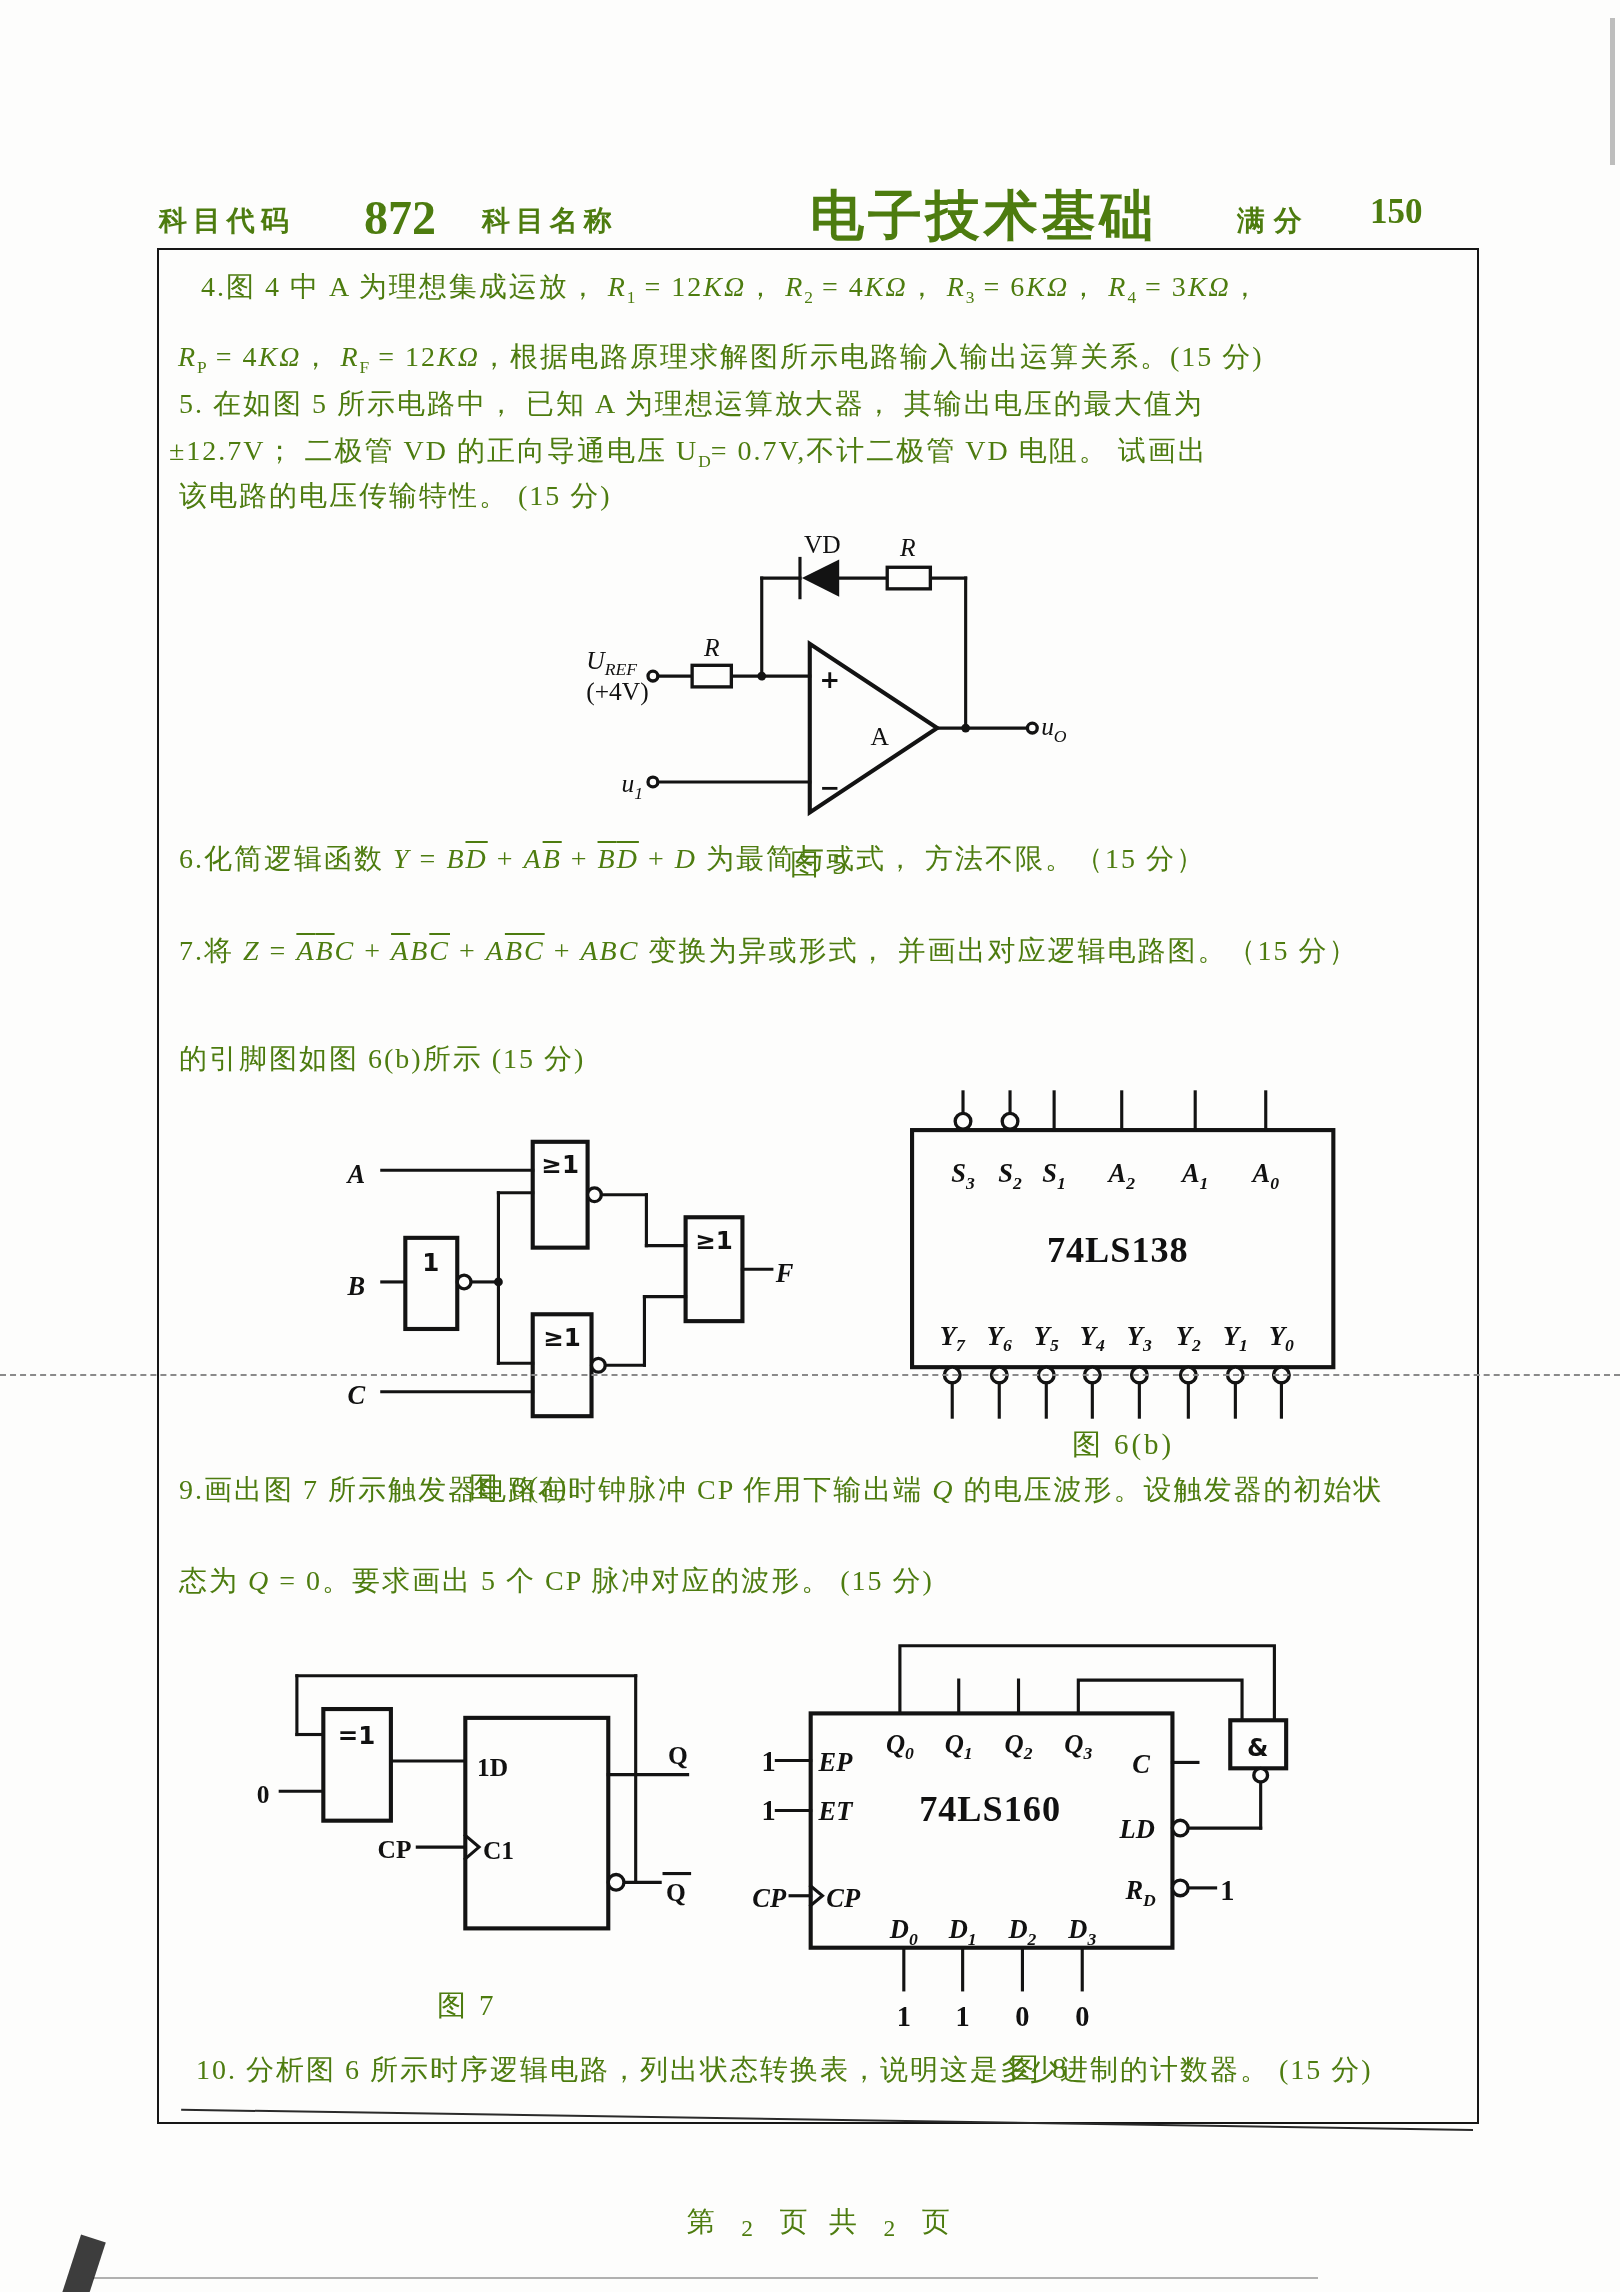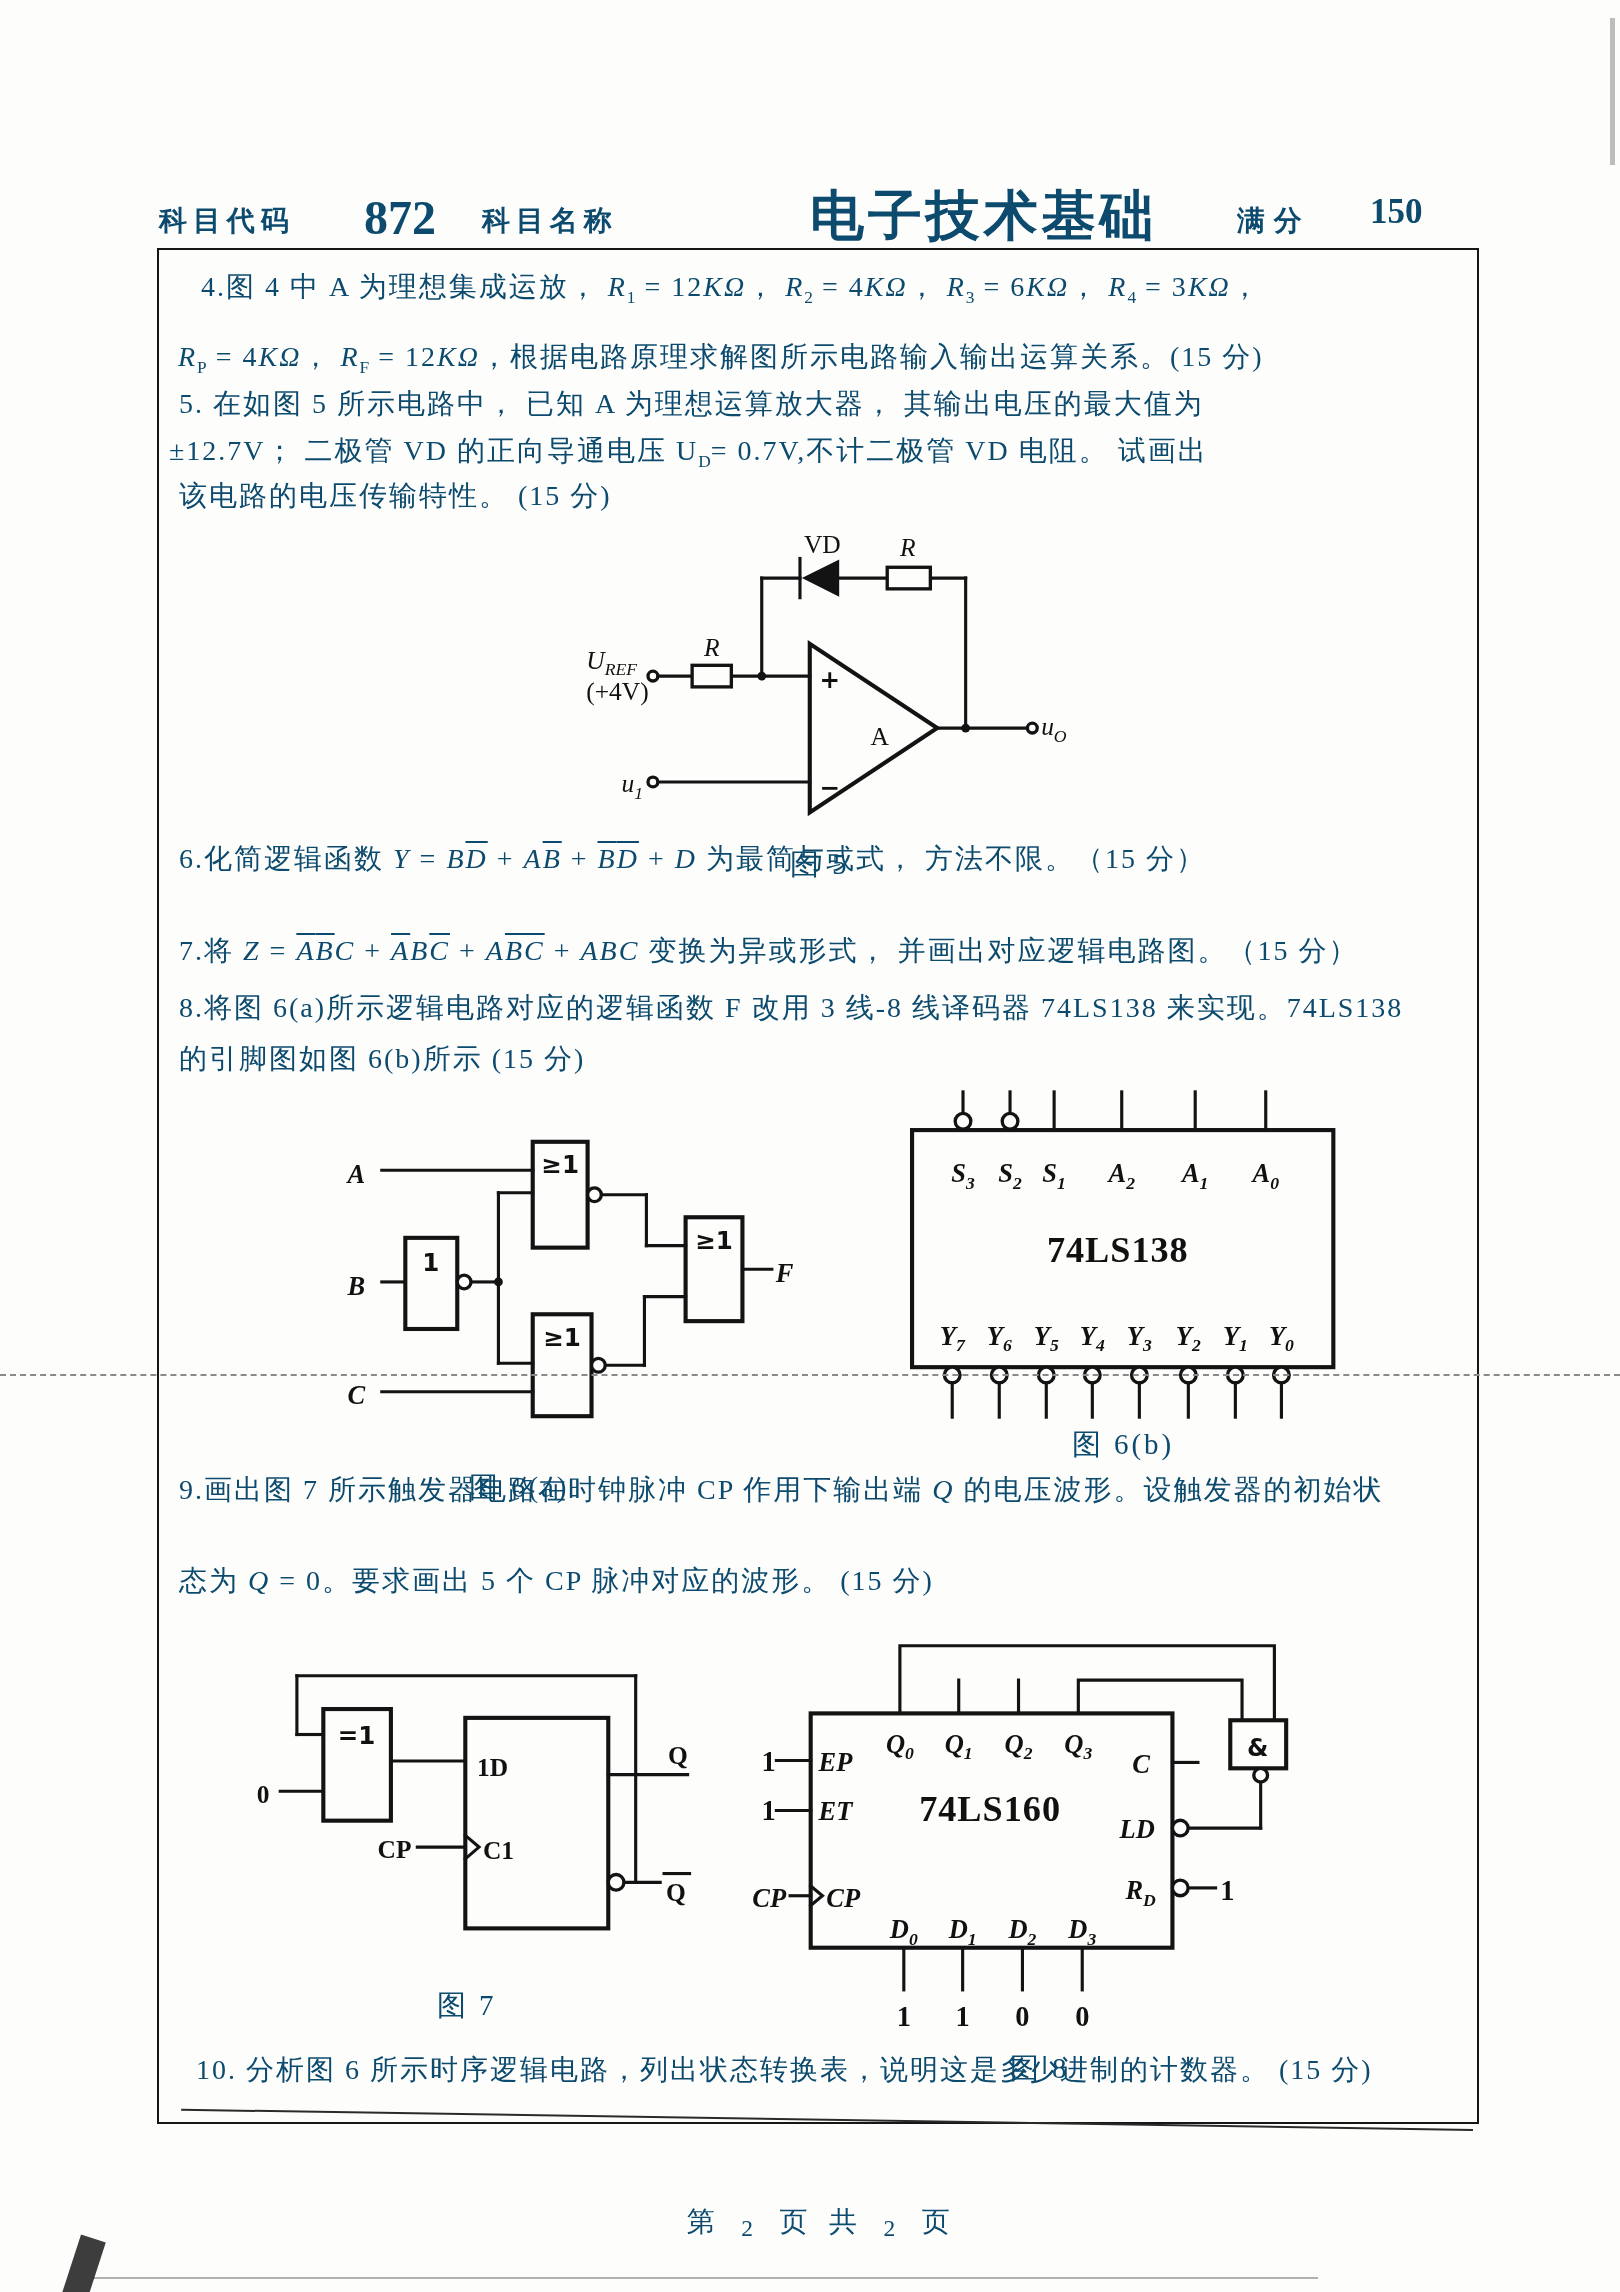--- a/index.html
+++ b/index.html
@@ -1,16 +1,16 @@
 <!DOCTYPE html>
 <html><head>
 <meta charset="utf-8">
 <style>
   html,body{margin:0;padding:0;background:#e8e8e8;}
-  .page{position:relative;width:1620px;height:2293px;background:#fdfdfc;font-family:"Liberation Serif",serif;color:#0c4a6e;overflow:hidden;}
+  .page{position:relative;width:1620px;height:2293px;background:#fdfdfc;font-family:"Liberation Serif",serif;color:#4d7c0f;overflow:hidden;}
   .abs{position:absolute;}
   .hdr{position:absolute;white-space:nowrap;}
   .line{position:absolute;font-size:28px;letter-spacing:2px;white-space:nowrap;line-height:39px;}
   .line .it{font-style:italic;}
   .line sub{font-size:0.62em;letter-spacing:0;}
   .ov{text-decoration:overline;text-decoration-thickness:2.2px;}
   .caption{position:absolute;font-size:29px;letter-spacing:2.9px;white-space:nowrap;}
   .borderbox{position:absolute;left:157px;top:248px;width:1318px;height:1872px;border:2.9px solid #161616;}
   .foldline{position:absolute;left:0;top:1374px;width:1620px;border-top:2px dashed #8a8a8a;}
   .underline2{position:absolute;left:181px;top:2129px;width:1292px;border-top:2.9px solid #2a2a2a;transform:rotate(0.9deg);transform-origin:100% 50%;}
@@ -48,21 +48,20 @@
 
   <div class="borderbox"></div>
 
   <div class="line" style="left:201px;top:267px;"><span>4.图 4 中 A 为理想集成运放，  </span><span class="it">R</span><sub>1</sub><span> = 12</span><span class="it">KΩ</span><span>，  </span><span class="it">R</span><sub>2</sub><span> = 4</span><span class="it">KΩ</span><span>，  </span><span class="it">R</span><sub>3</sub><span> = 6</span><span class="it">KΩ</span><span>，  </span><span class="it">R</span><sub>4</sub><span> = 3</span><span class="it">KΩ</span><span>，</span></div>
   <div class="line" style="left:178px;top:337px;"><span class="it">R</span><sub>P</sub><span> = 4</span><span class="it">KΩ</span><span>， </span><span class="it">R</span><sub>F</sub><span> = 12</span><span class="it">KΩ</span><span>，根据电路原理求解图所示电路输入输出运算关系。(15 分)</span></div>
   <div class="line" style="left:179px;top:384px;">5. 在如图 5 所示电路中， 已知 A 为理想运算放大器， 其输出电压的最大值为</div>
   <div class="line" style="left:169px;top:431px;"><span>±12.7V； 二极管 VD 的正向导通电压 U</span><sub>D</sub><span>= 0.7V,不计二极管 VD 电阻。 试画出</span></div>
   <div class="line" style="left:179px;top:476px;">该电路的电压传输特性。 (15 分)</div>
   <div class="line" style="left:179px;top:839px;"><span>6.化简逻辑函数 </span><span class="it">Y</span><span> = </span><span class="it">B</span><span class="it ov">D</span><span> + </span><span class="it">A</span><span class="it ov">B</span><span> + </span><span class="it ov">B</span><span class="it ov">D</span><span> + </span><span class="it">D</span><span> 为最简与或式， 方法不限。（15 分）</span></div>
   <div class="line" style="left:179px;top:931px;"><span>7.将 </span><span class="it">Z</span><span> = </span><span class="it ov">A</span><span class="it ov">B</span><span class="it">C</span><span> + </span><span class="it ov">A</span><span class="it">B</span><span class="it ov">C</span><span> + </span><span class="it">A</span><span class="it ov">B</span><span class="it ov">C</span><span> + </span><span class="it">ABC</span><span> 变换为异或形式， 并画出对应逻辑电路图。（15 分）</span></div>
-  <div class="line" style="left:179px;top:988px;">8.将图 6(a)所示逻辑电路对应的逻辑函数 F 改用 3 线-8 线译码器 74LS138 来实现。74LS138</div>
   <div class="line" style="left:179px;top:1039px;">的引脚图如图 6(b)所示  (15 分)</div>
   <div class="line" style="left:179px;top:1470px;"><span>9.画出图 7 所示触发器电路在时钟脉冲 CP 作用下输出端 </span><span class="it">Q</span><span> 的电压波形。设触发器的初始状</span></div>
   <div class="line" style="left:179px;top:1561px;"><span>态为 </span><span class="it">Q</span><span> = 0。要求画出 5 个 CP 脉冲对应的波形。  (15 分)</span></div>
   <div class="line" style="left:196px;top:2050px;">10. 分析图 6 所示时序逻辑电路，列出状态转换表，说明这是多少进制的计数器。 (15 分)</div>
 
   <svg class="abs" style="left:549px;top:529px;" width="549" height="304" viewBox="0 0 560 310">
     <g class="w">
       <line x1="111" y1="150" x2="146" y2="150"></line>
       <line x1="186" y1="150" x2="266" y2="150"></line>
       <line x1="217" y1="150" x2="217" y2="50"></line>

